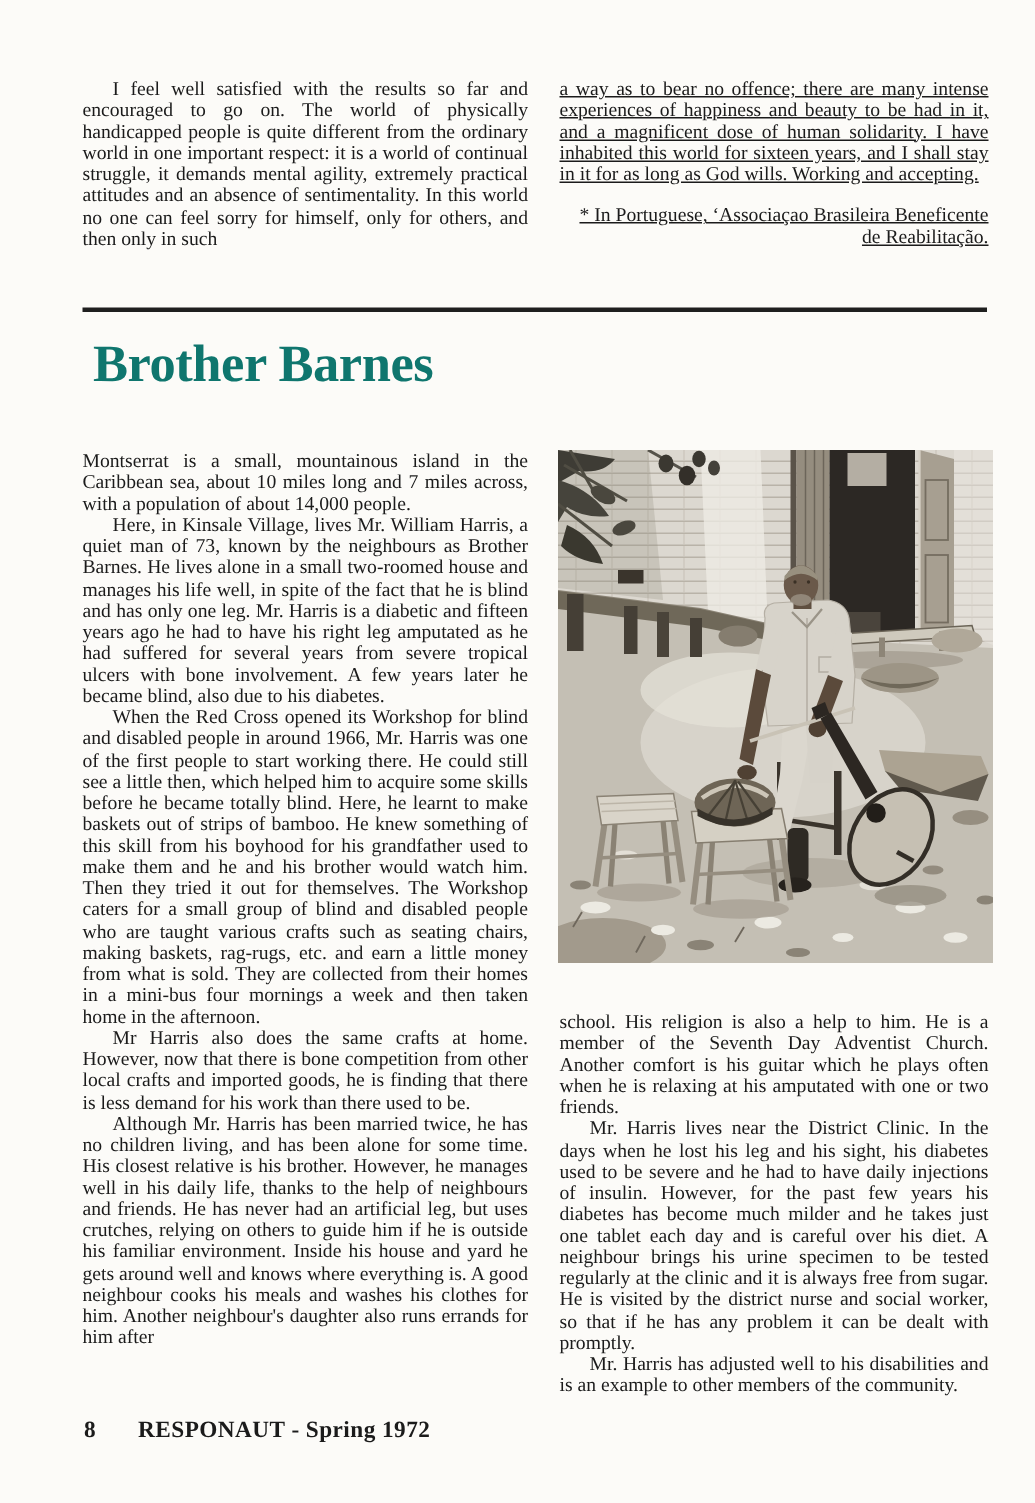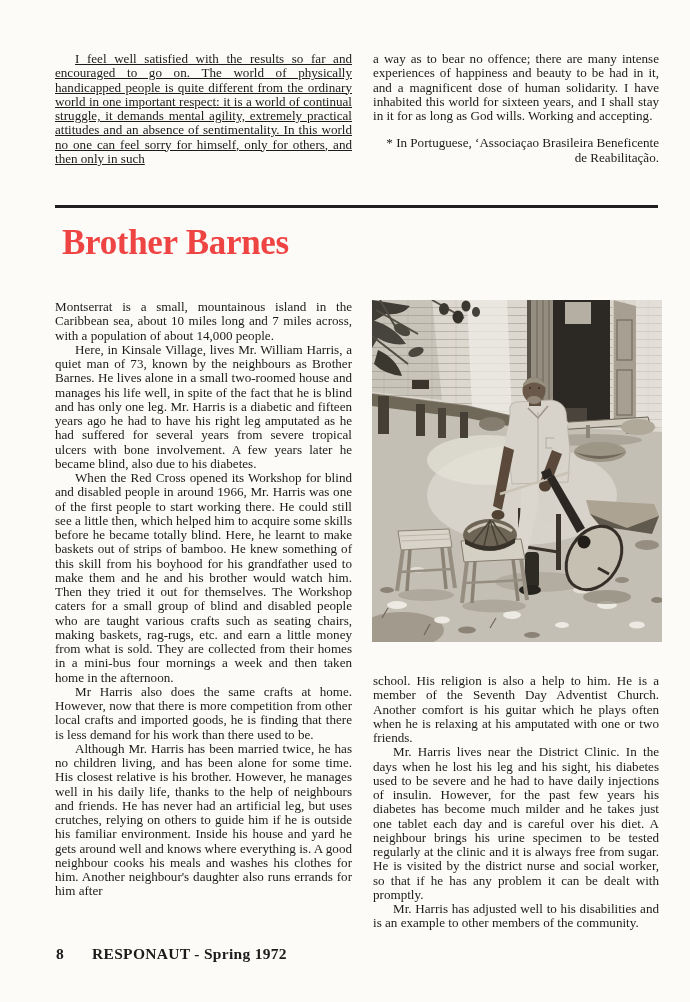--- a/index.html
+++ b/index.html
@@ -10,29 +10,29 @@
     color:#1b1b1b;
   }
   .page{
     position:relative;width:690px;height:1002px;
     background:#fcfbf8;overflow:hidden;
   }
   .bodytext{font-size:13.1px;line-height:14.25px;text-align:justify;}
   .bodytext p{margin:0;}
   .bodytext p.indent{text-indent:20px;}
 
-  #intro-left{position:absolute;left:55px;top:52px;width:297px;text-decoration:underline;}
-  #intro-right{position:absolute;left:373px;top:52px;width:286px;}
+  #intro-left{position:absolute;left:55px;top:52px;width:297px;}
+  #intro-right{position:absolute;left:373px;top:52px;width:286px;text-decoration:underline;}
   #footnote{margin-top:13px;padding-left:14px;text-indent:-14px;text-align:right;}
 
   #section-rule{position:absolute;left:55px;top:205px;width:603px;height:2.5px;background:#1f1f1f;}
 
   #article-title{
     position:absolute;left:62px;top:223px;
-    font-size:35px;font-weight:bold;letter-spacing:-0.3px;color:#ef4444;
+    font-size:35px;font-weight:bold;letter-spacing:-0.3px;color:#0f766e;
     white-space:nowrap;
   }
   #article-byline{
     position:absolute;left:66px;top:271px;
     font-size:12.8px;font-weight:bold;white-space:nowrap;
   }
 
   #col-left{position:absolute;left:55px;top:300px;width:297px;}
   #col-right{position:absolute;left:373px;top:674px;width:286px;}
 
@@ -64,21 +64,21 @@
   </div>
 
   <div id="section-rule"></div>
 
   <div id="article-title">Brother Barnes</div>
 
   <div id="col-left" class="bodytext">
     <p>Montserrat is a small, mountainous island in the Caribbean sea, about 10 miles long and 7 miles across, with a population of about 14,000 people.</p>
     <p class="indent">Here, in Kinsale Village, lives Mr. William Harris, a quiet man of 73, known by the neighbours as Brother Barnes. He lives alone in a small two-roomed house and manages his life well, in spite of the fact that he is blind and has only one leg. Mr. Harris is a diabetic and fifteen years ago he had to have his right leg amputated as he had suffered for several years from severe tropical ulcers with bone involvement. A few years later he became blind, also due to his diabetes.</p>
     <p class="indent">When the Red Cross opened its Workshop for blind and disabled people in around 1966, Mr. Harris was one of the first people to start working there. He could still see a little then, which helped him to acquire some skills before he became totally blind. Here, he learnt to make baskets out of strips of bamboo. He knew something of this skill from his boyhood for his grandfather used to make them and he and his brother would watch him. Then they tried it out for themselves. The Workshop caters for a small group of blind and disabled people who are taught various crafts such as seating chairs, making baskets, rag-rugs, etc. and earn a little money from what is sold. They are collected from their homes in a mini-bus four mornings a week and then taken home in the afternoon.</p>
-    <p class="indent">Mr Harris also does the same crafts at home. However, now that there is more competition from other local crafts and imported goods, he is finding that there is less demand for his work than there used to be.</p>
+    <p class="indent">Mr Harris also does the same crafts at home. However, now that there is bone competition from other local crafts and imported goods, he is finding that there is less demand for his work than there used to be.</p>
     <p class="indent">Although Mr. Harris has been married twice, he has no children living, and has been alone for some time. His closest relative is his brother. However, he manages well in his daily life, thanks to the help of neighbours and friends. He has never had an artificial leg, but uses crutches, relying on others to guide him if he is outside his familiar environment. Inside his house and yard he gets around well and knows where everything is. A good neighbour cooks his meals and washes his clothes for him. Another neighbour's daughter also runs errands for him after</p>
   </div>
 
   <div id="photo-frame" role="img" aria-label="Black-and-white photograph of an elderly man seated on a chair outside a wooden house, a guitar leaning at his side, with two small handmade stools and a woven basket in front of him">
     <svg viewBox="0 0 290 342" xmlns="http://www.w3.org/2000/svg">
       <defs>
         <pattern id="shingles" width="24" height="8" patternUnits="userSpaceOnUse">
           <rect width="24" height="8" fill="#dcd8d0"></rect>
           <line x1="0" y1="7.5" x2="24" y2="7.5" stroke="#b9b3a8" stroke-width="1"></line>
           <line x1="12" y1="0" x2="12" y2="7" stroke="#cbc5ba" stroke-width="0.8"></line>

